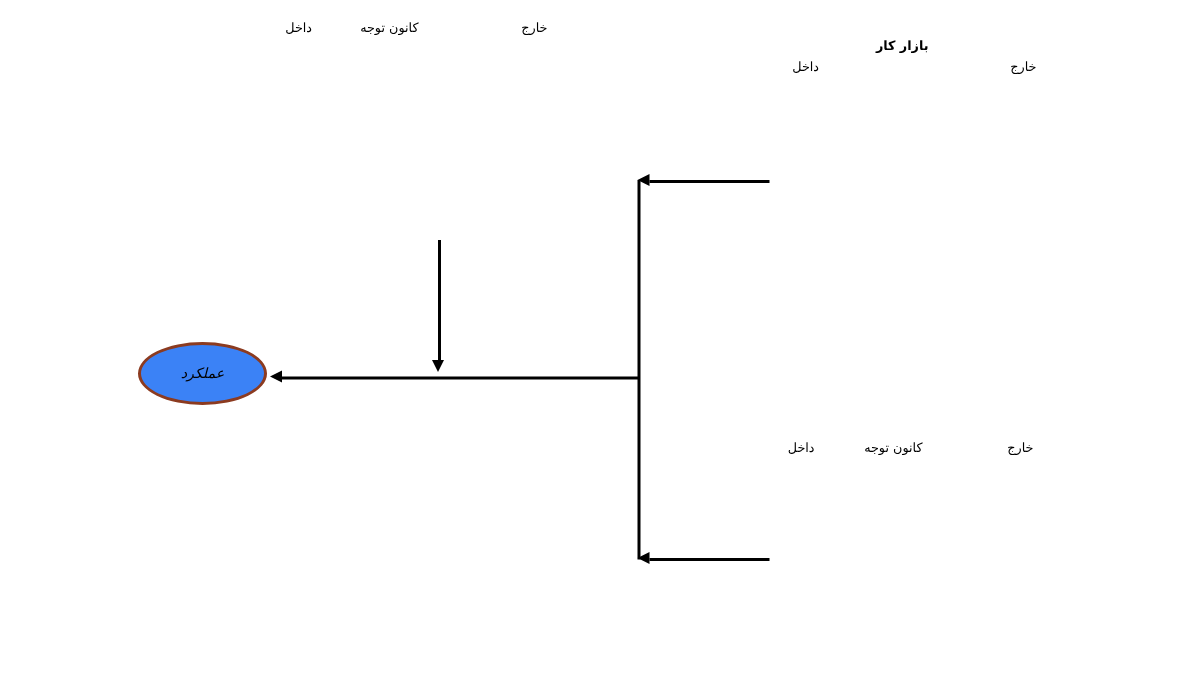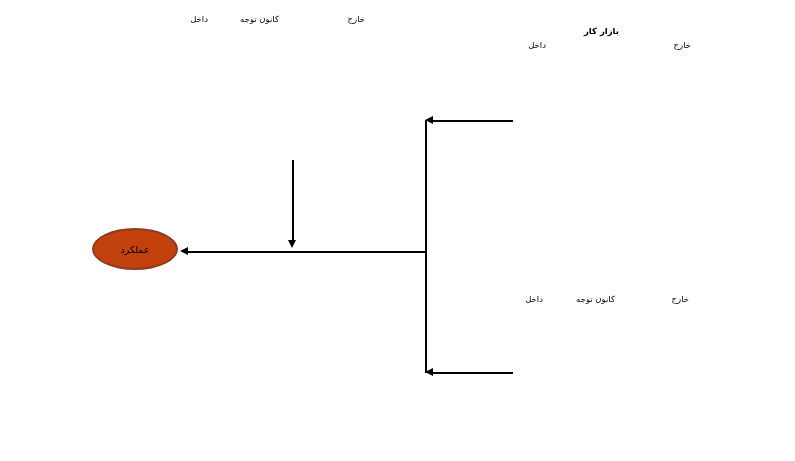--- a/index.html
+++ b/index.html
@@ -29,22 +29,23 @@
 
   
   #perf-ellipse{
     position:absolute;
     left:92px;top:228px;
     width:86px;height:42px;
     border:2.5px solid #8c3b20;
     border-radius:50%;
     display:flex;align-items:center;justify-content:center;
     font-size:9.5px;
-    background:#c2410c;
+    background:#3b82f6;
     box-sizing:border-box;
+    font-style:italic;
   }
 </style>
 </head>
 <body>
 
 <div id="canvas">
 
   <div class="matrix">
 
     <div class="lbl" style="right:587px;top:14px;">داخل</div>

